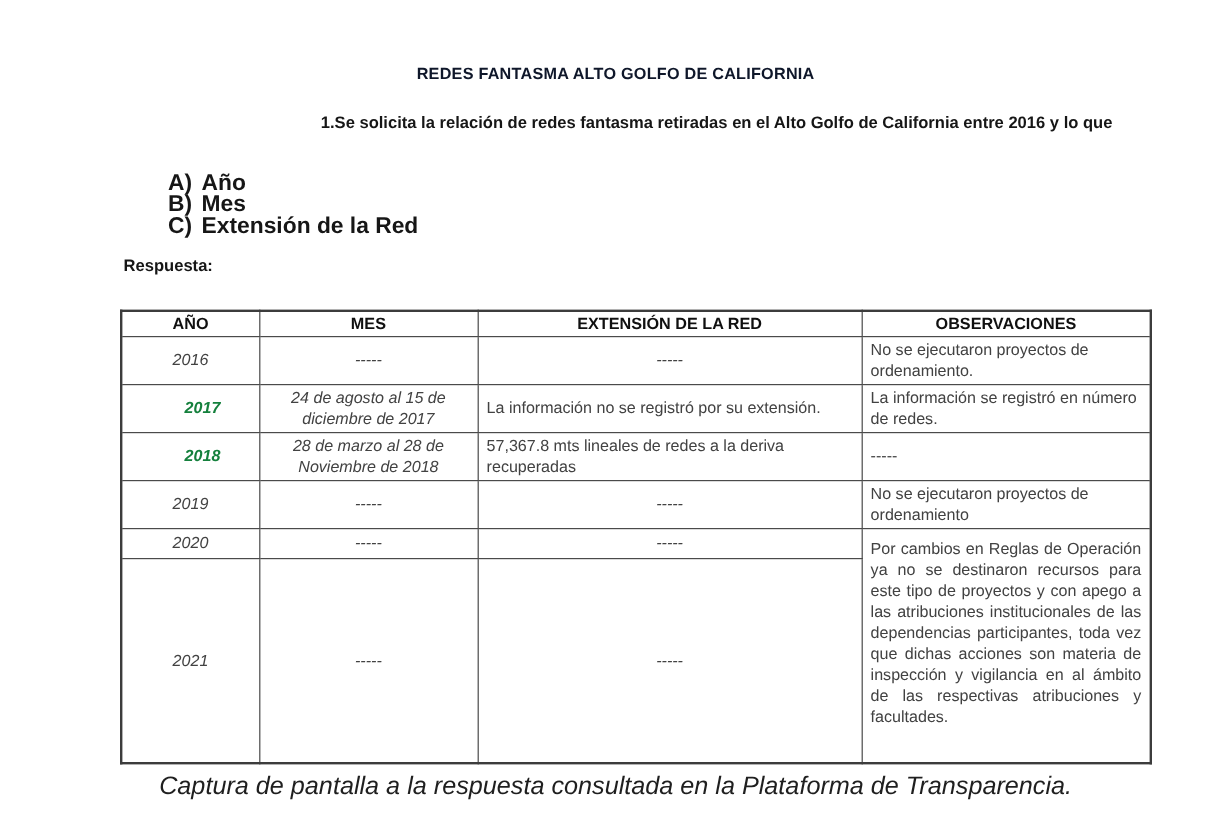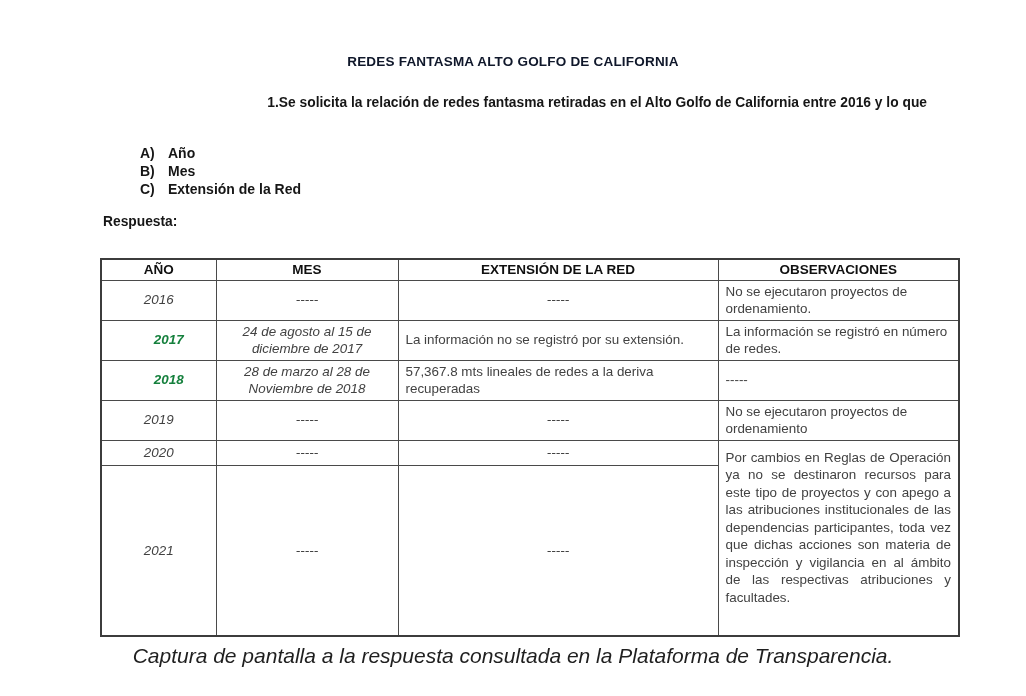--- a/index.html
+++ b/index.html
@@ -34,21 +34,21 @@
     line-height: 20px;
     color: #161616;
   }
   .question .qline { display: block; text-align: right; }
   .question .qnum { display: inline-block; width: 37px; }
   .option-list {
     position: absolute;
     top: 144px;
     left: 140px;
     list-style: none;
-    font-size: 14px;
+    font-size: 19px;
     font-weight: 700;
     line-height: 18px;
     color: #161616;
   }
   .option-list li .letter { display: inline-block; width: 28px; }
   .respuesta-label {
     position: absolute;
     top: 214px;
     left: 103px;
     font-size: 13.8px;

